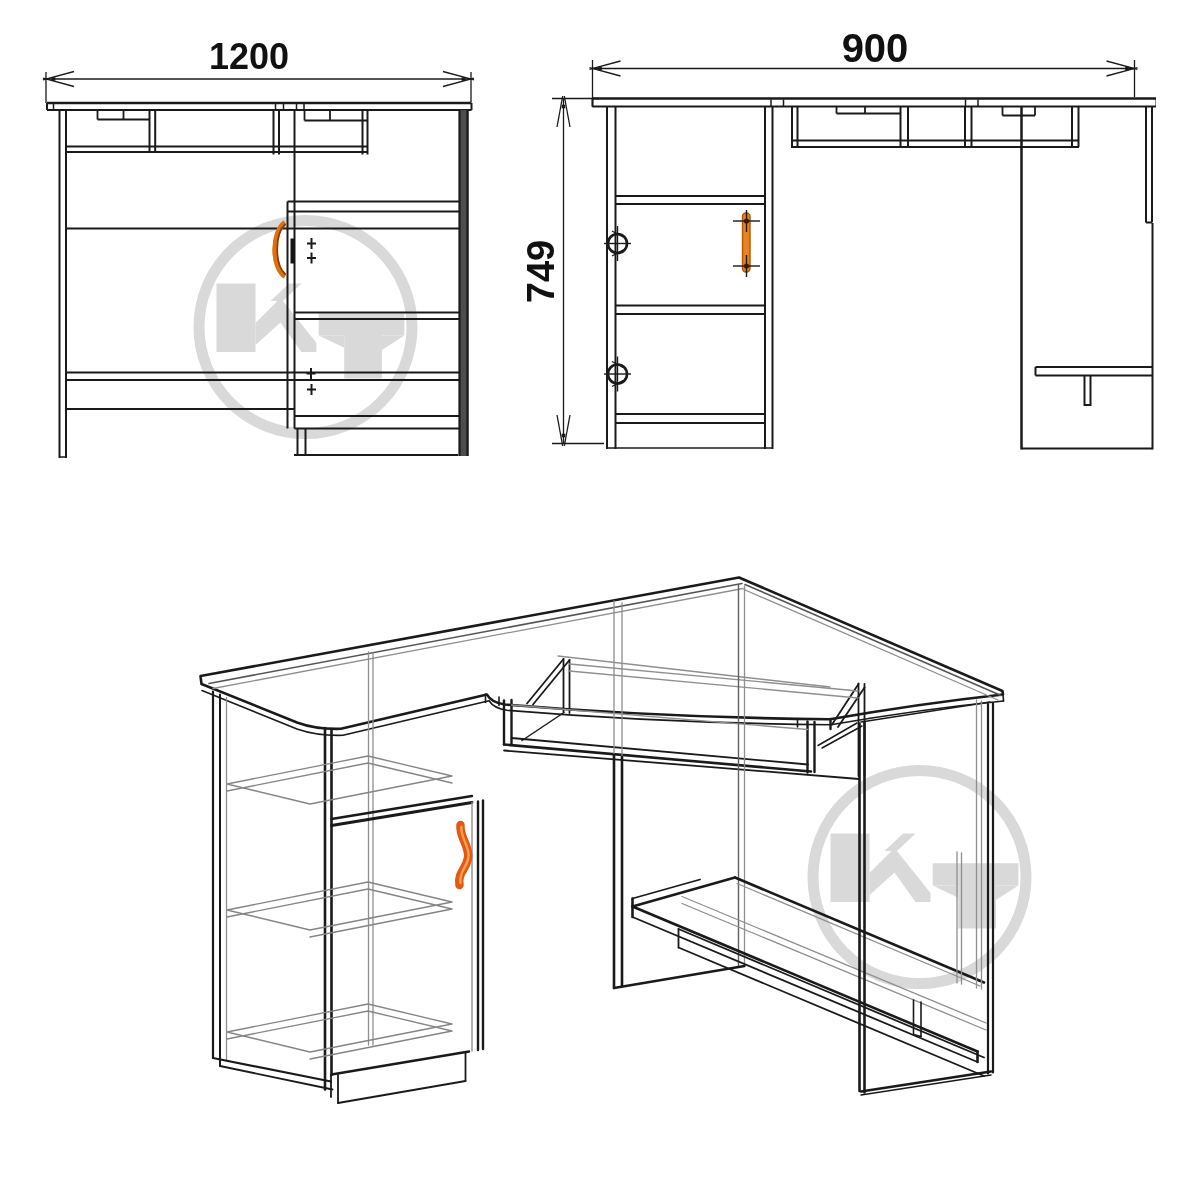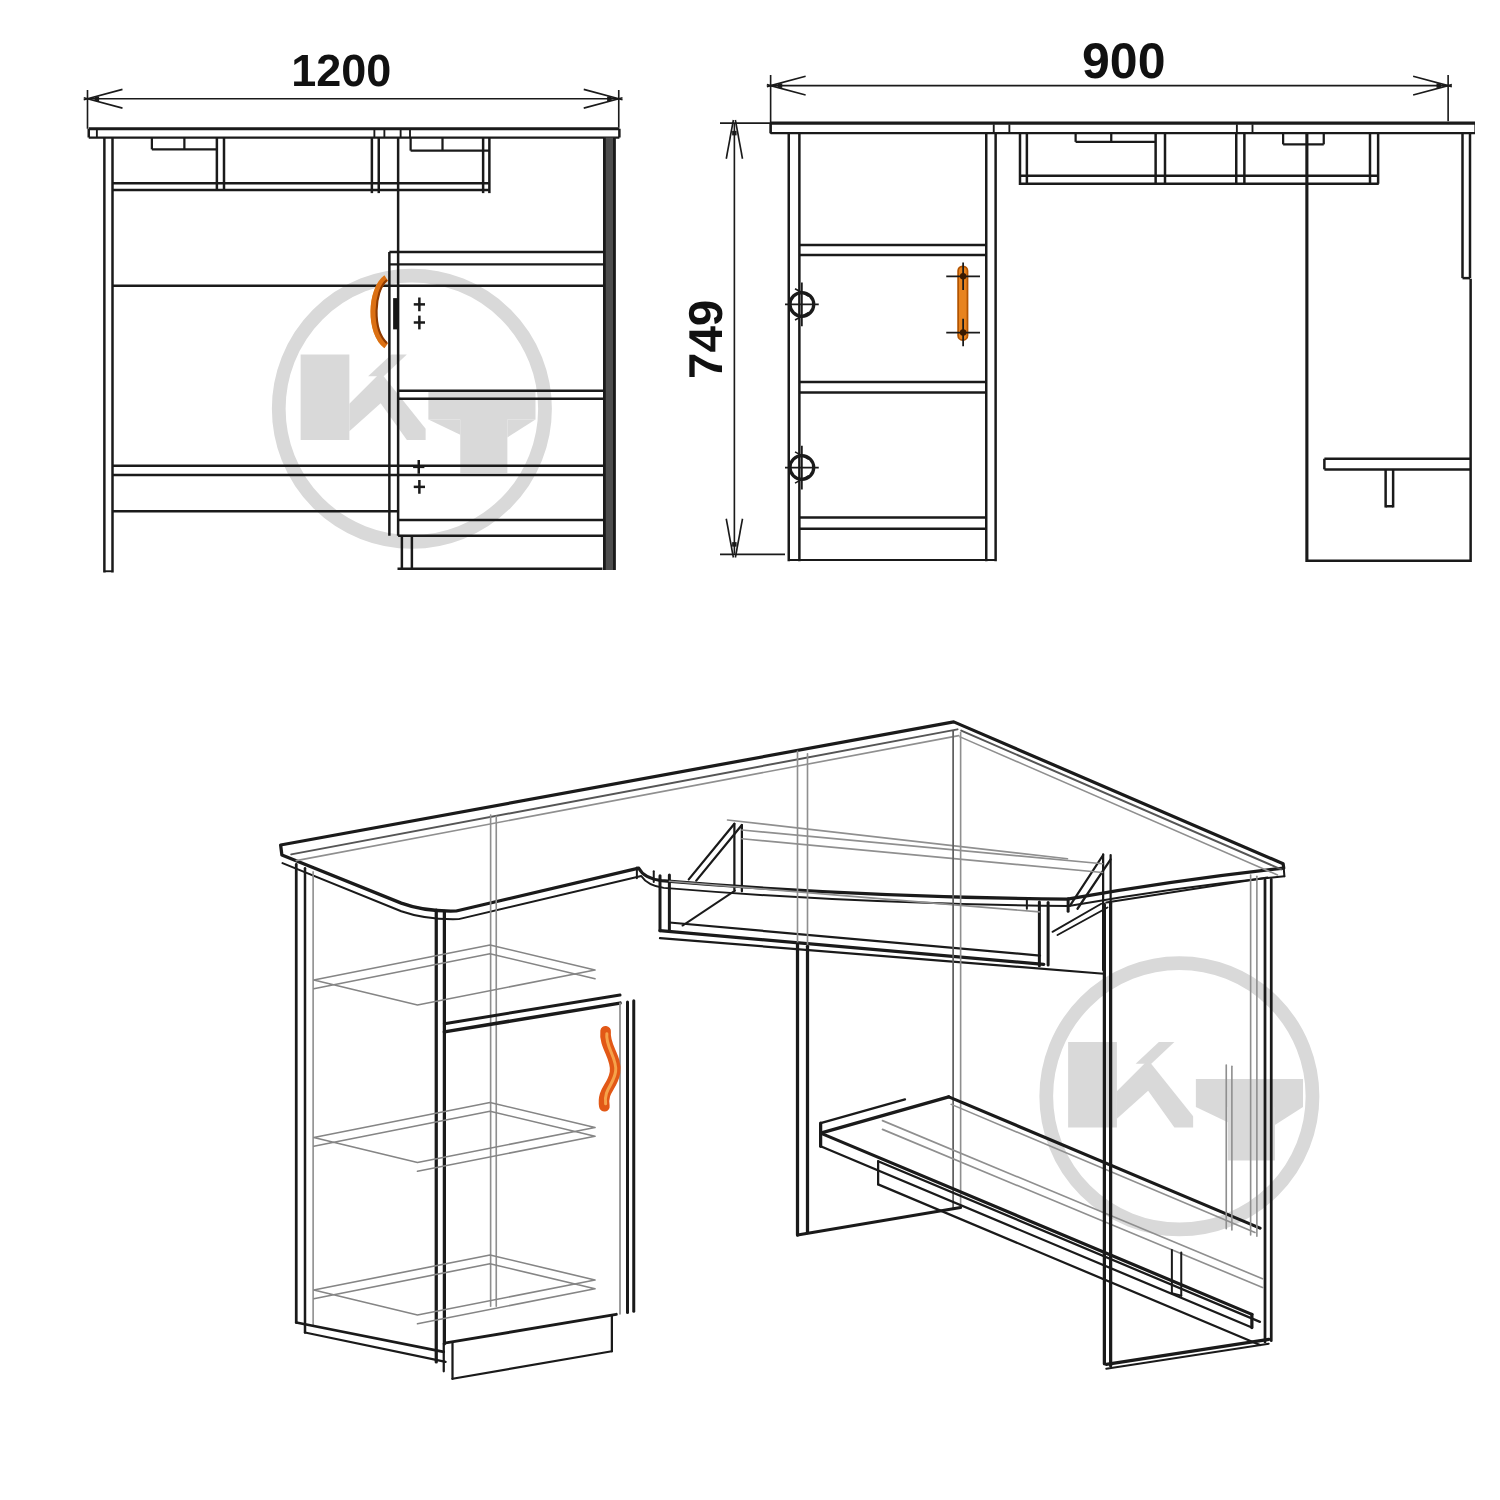--- a/index.html
+++ b/index.html
@@ -1,16 +1,16 @@
 <!DOCTYPE html>
 <html><head>
 <meta charset="utf-8">
 <style>
   html,body{margin:0;padding:0;background:#ffffff;}
-  #page{position:relative;width:1156px;height:1200px;background:#ffffff;overflow:hidden;margin-left:24px;}
+  #page{position:relative;width:1156px;height:1200px;background:#ffffff;overflow:hidden;}
   svg{display:block;}
   .dimtxt{font-family:"Liberation Sans",sans-serif;font-weight:bold;font-size:36px;fill:#111111;}
 </style>
 </head>
 <body>
 <div id="page">
 <svg width="1200" height="1200" viewBox="0 0 1200 1200">
 <defs>
 
 <g id="ktmark">

